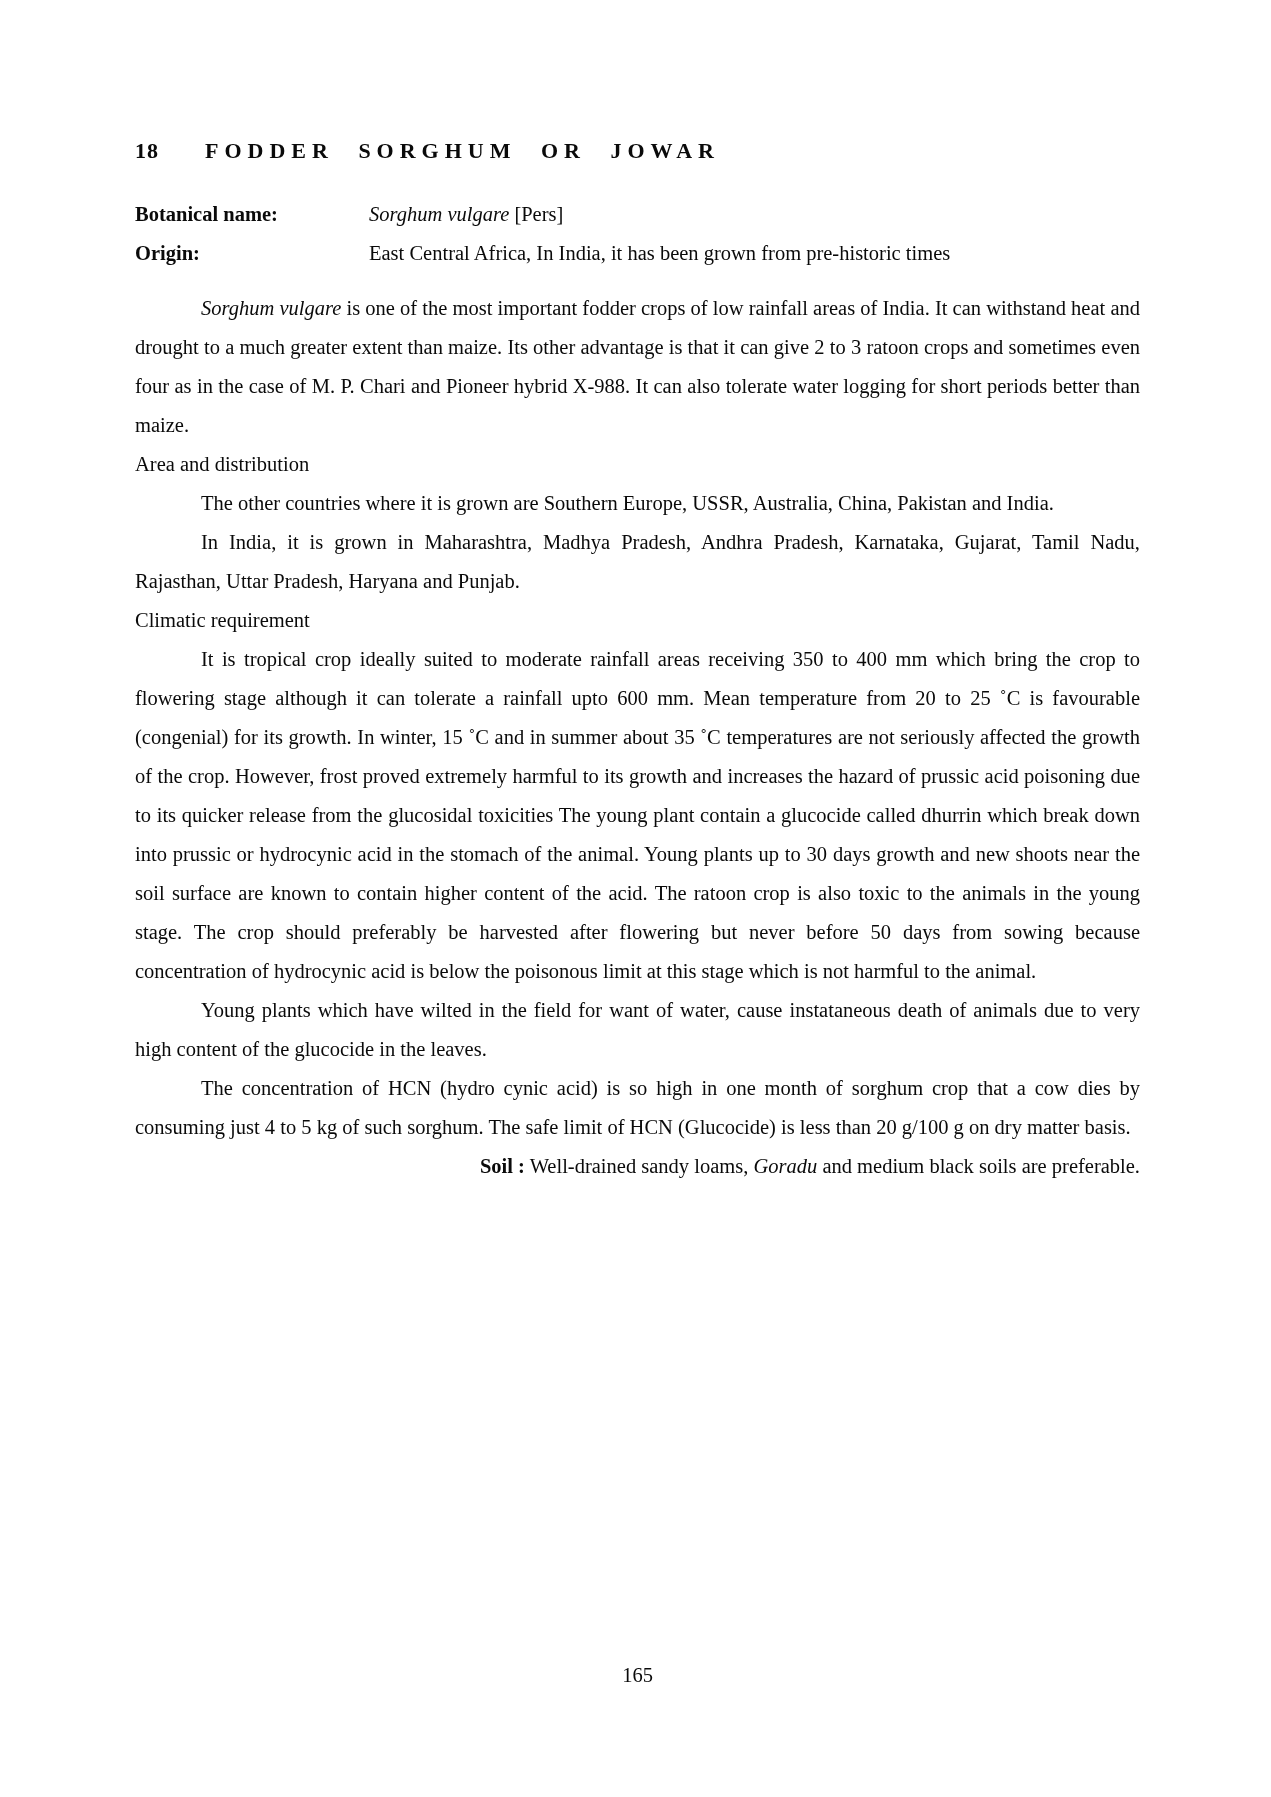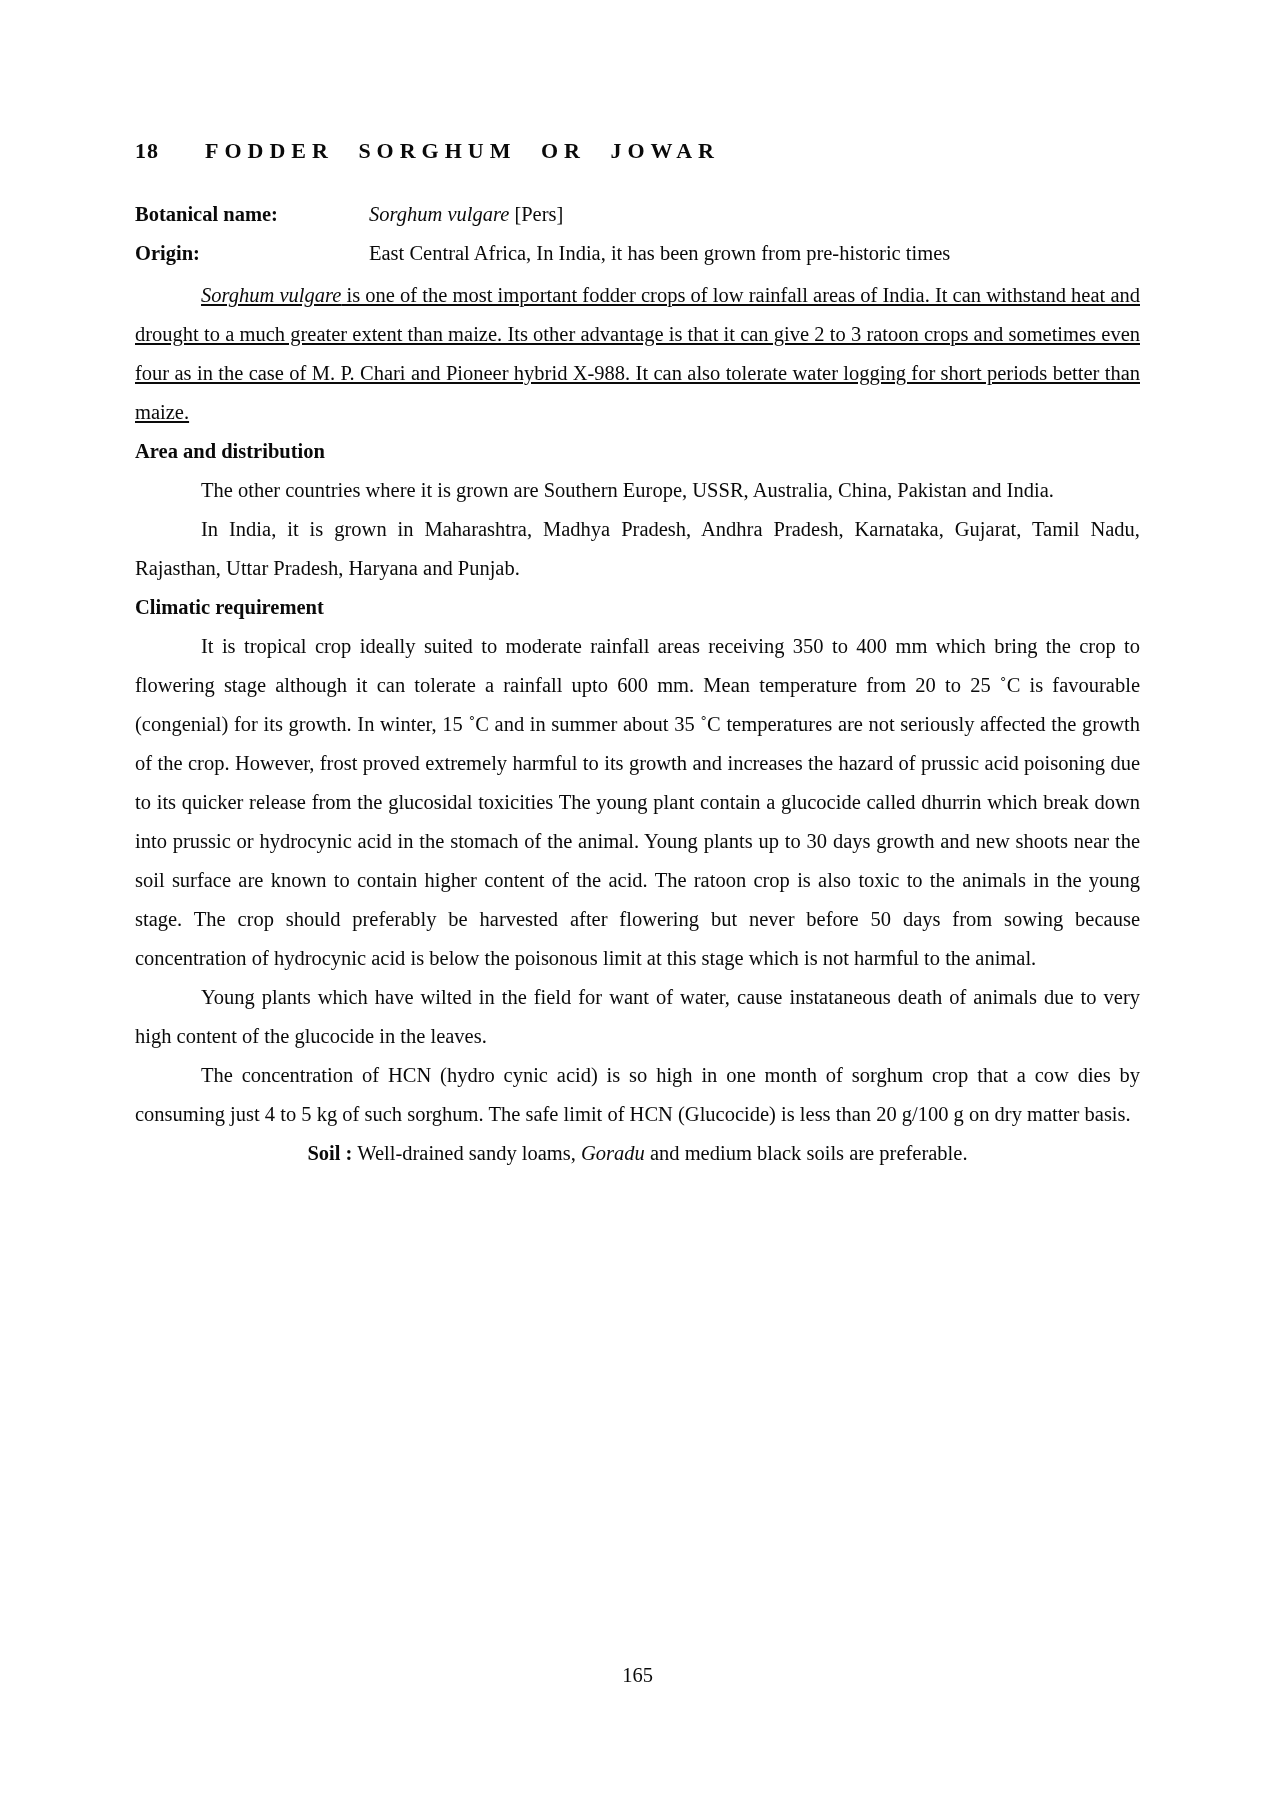--- a/index.html
+++ b/index.html
@@ -33,29 +33,29 @@
   .meta-value { flex: 1; }
 
   
   .body-text { font-size: 20.5px; }
   .para {
     margin: 0;
     line-height: 39px;
     text-align: justify;
     text-indent: 66px;
   }
-  .para-intro { margin-top: 3px; text-decoration: underline; }
+  .para-intro { margin-top: 16px; }
   .section-heading {
     margin: 0;
     font-size: 20.5px;
-    font-weight: bold;
+    font-weight: normal;
     line-height: 39px;
     text-align: left;
   }
-  .para-soil { text-indent: 0; text-align: center; }
+  .para-soil { text-indent: 0; text-align: right; }
   .italic { font-style: italic; }
   .bold { font-weight: bold; }
 
   
   .page-number {
     position: absolute;
     left: 135px;
     width: 1005px;
     top: 1656px;
     text-align: center;

